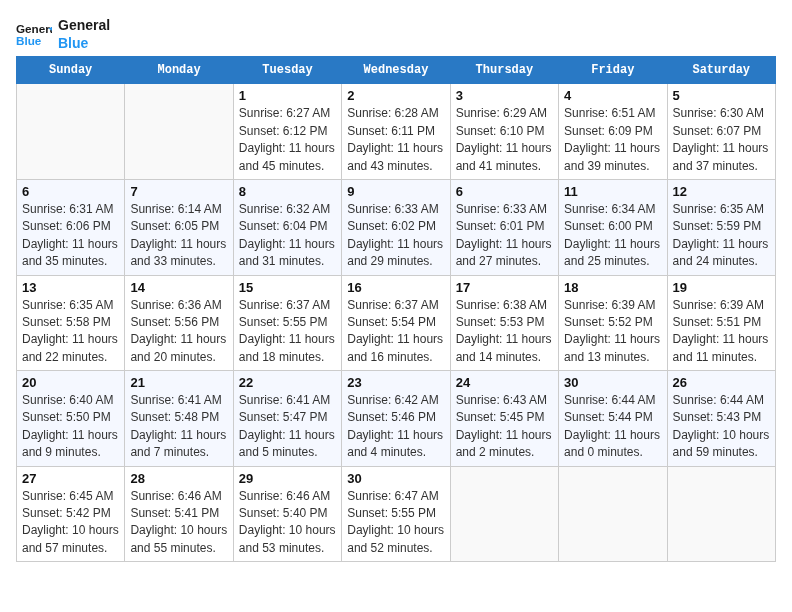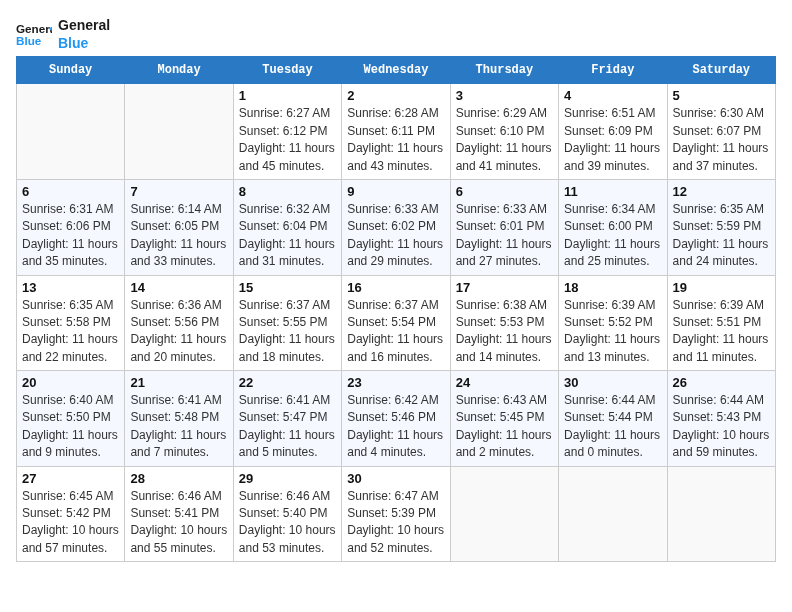--- a/index.html
+++ b/index.html
@@ -295,21 +295,21 @@
         </td>
         <td>
           <div class="day-number">29</div>
           <div class="day-info">Sunrise: 6:46 AM
 Sunset: 5:40 PM
 Daylight: 10 hours and 53 minutes.</div>
         </td>
         <td>
           <div class="day-number">30</div>
           <div class="day-info">Sunrise: 6:47 AM
-Sunset: 5:39 PM
+Sunset: 5:55 PM
 Daylight: 10 hours and 52 minutes.</div>
         </td>
         <td class="empty-cell"></td>
         <td class="empty-cell"></td>
         <td class="empty-cell"></td>
       </tr>
     </tbody>
 </table>
 
 </body></html>

